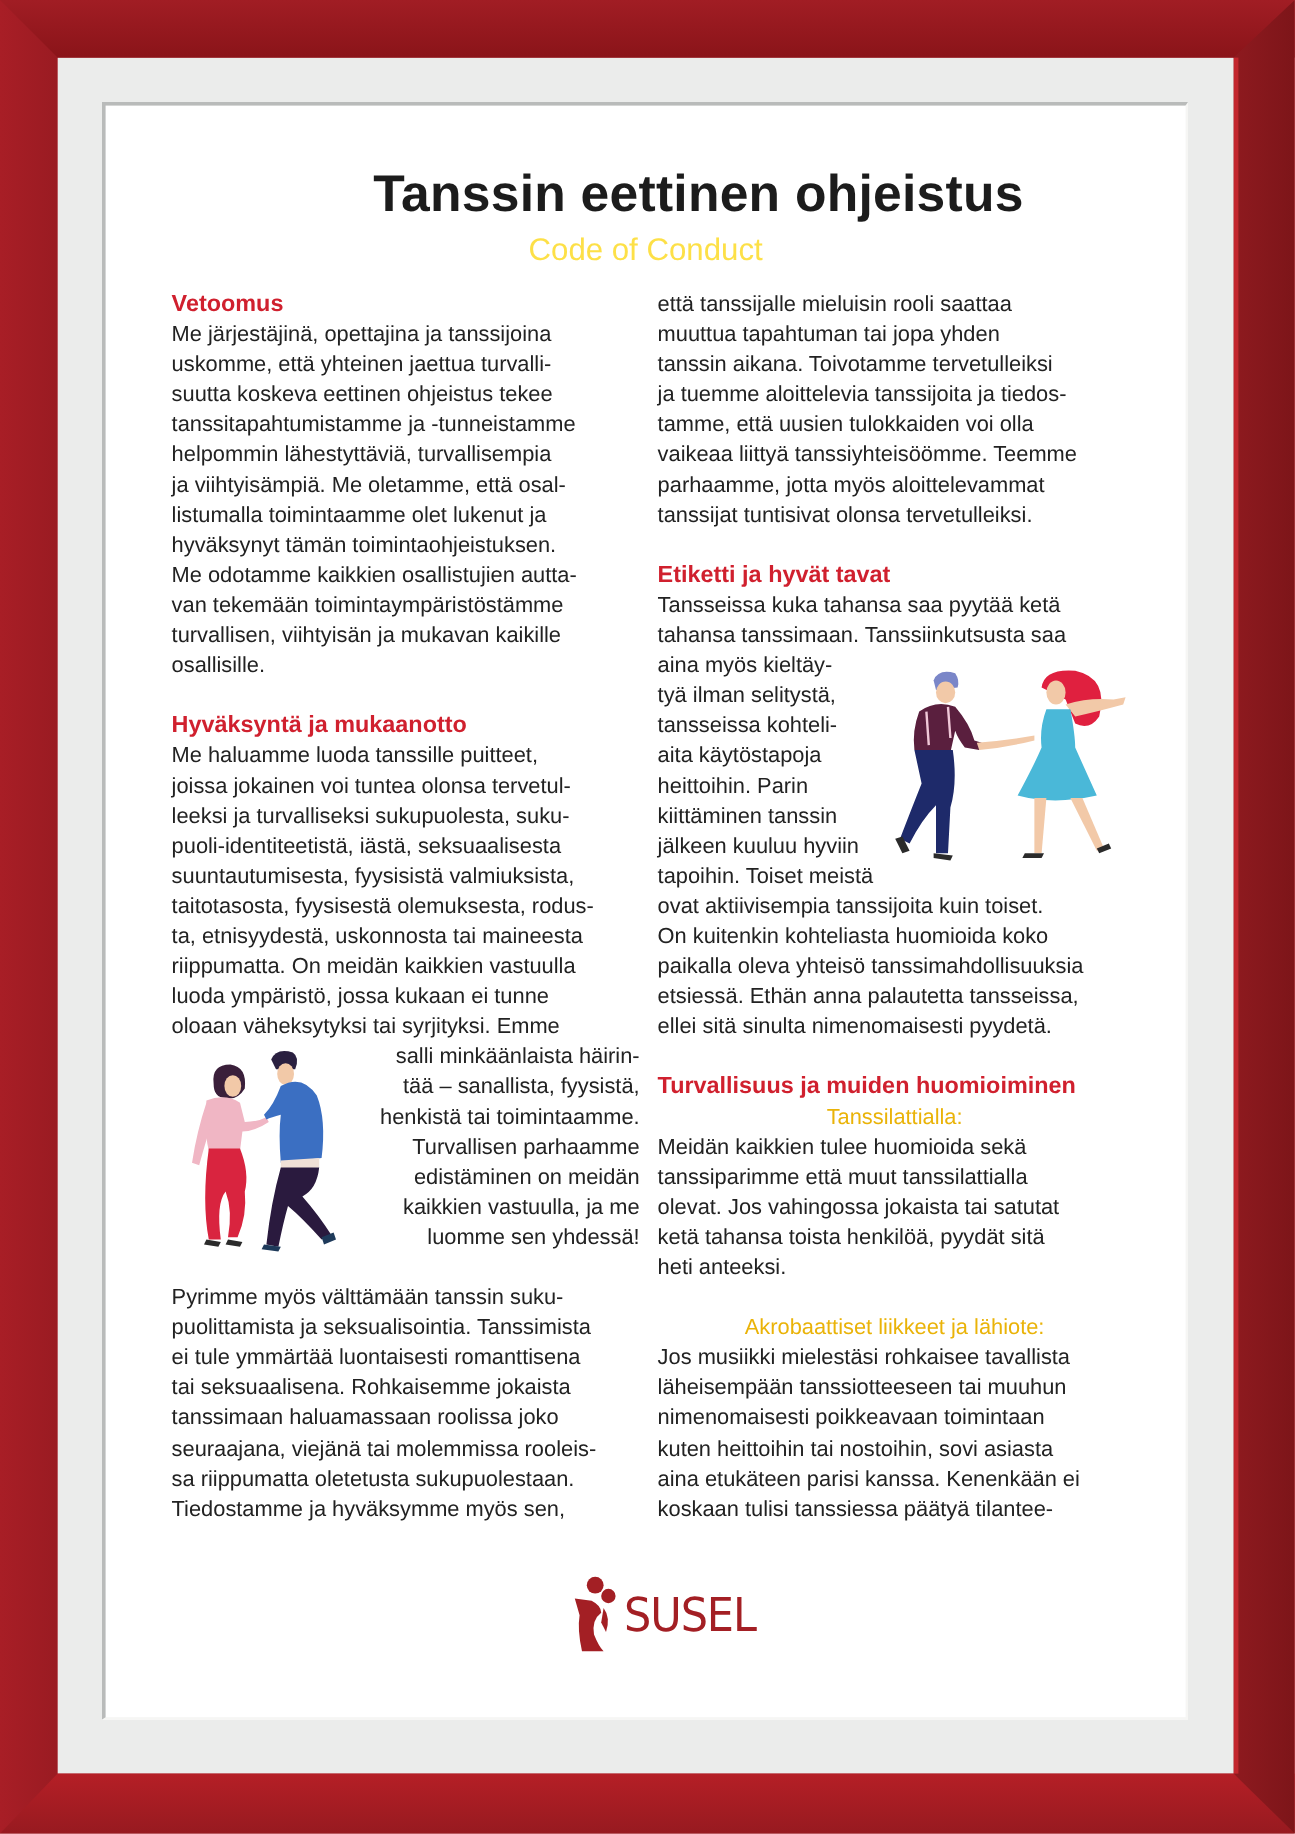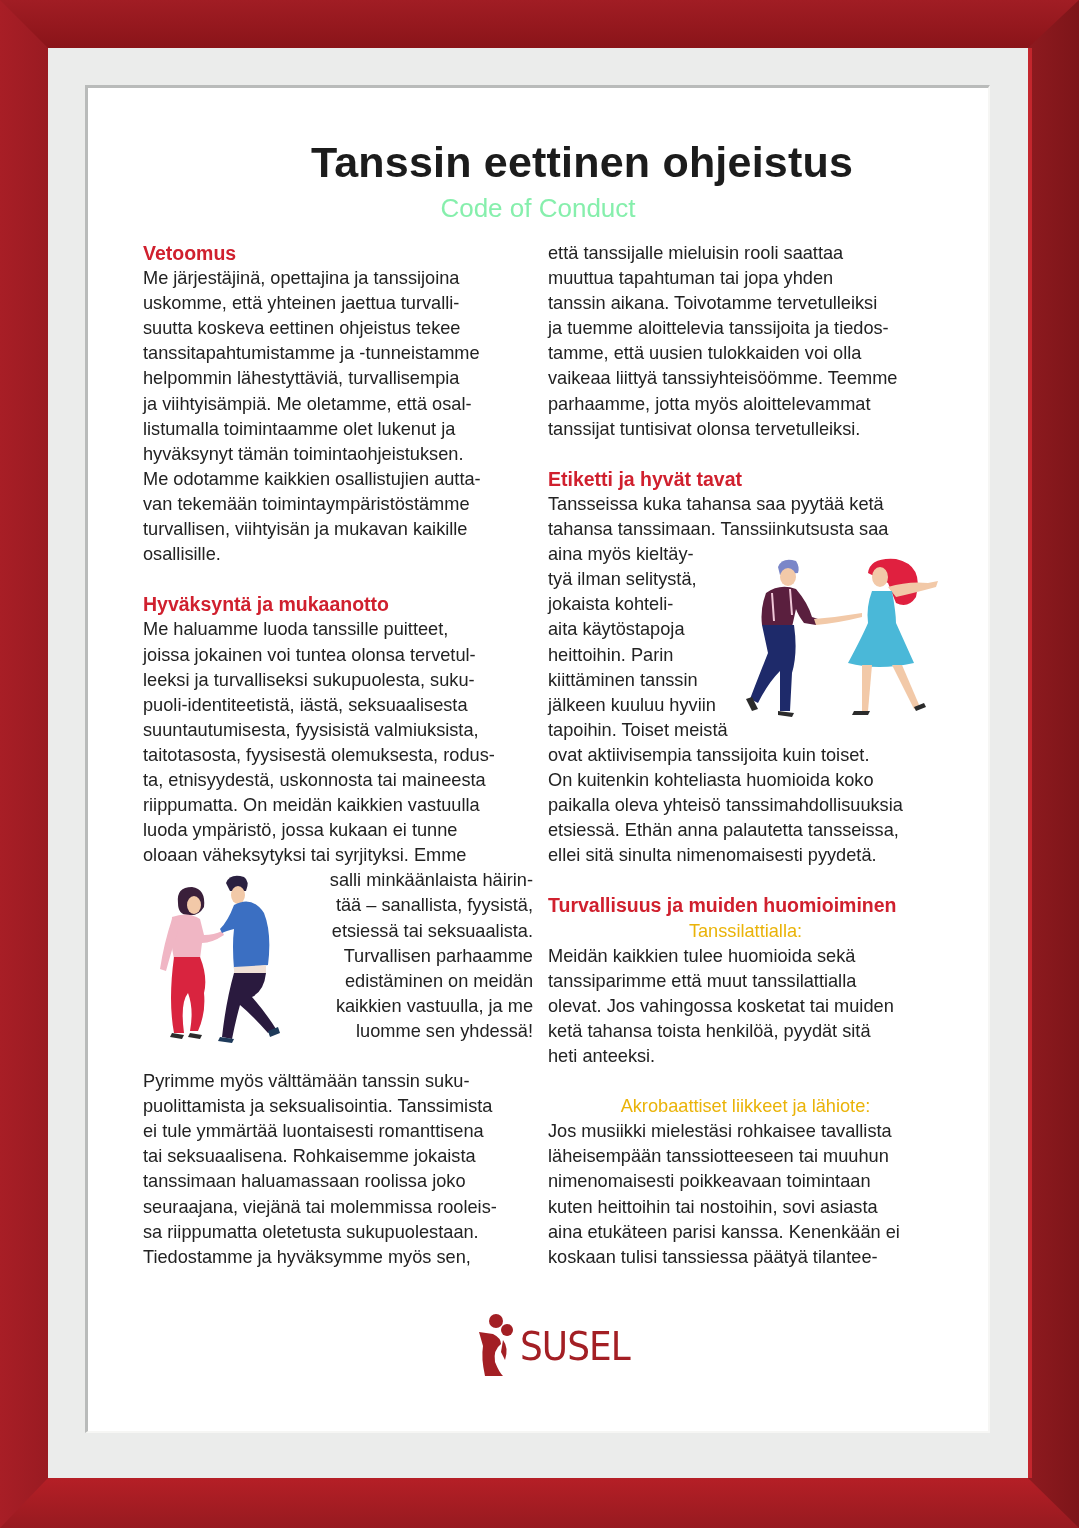--- a/index.html
+++ b/index.html
@@ -51,21 +51,21 @@
     position: absolute; left: 88px; top: 88px; width: 900px; height: 1343px;
   }
   .title {
     position: absolute; left: 0; top: 48px; width: 900px; text-align: center;
     font-size: 43px; font-weight: 700; color: #1c1c1c; letter-spacing: 0.2px;
     line-height: 52px;
     margin-left: 44px;
   }
   .subtitle {
     position: absolute; left: 0; top: 104px; width: 900px; text-align: center;
-    font-size: 26px; font-weight: 400; color: #86efac; line-height: 32px;
+    font-size: 26px; font-weight: 400; color: #fde047; line-height: 32px;
   }
   .col {
     position: absolute; top: 153px; width: 390px;
     font-size: 18.2px; line-height: 25.1px; color: #222;
   }
   .col-left { left: 55px; }
   .col-right { left: 460px; width: 395px; }
   .h { color: #d0202e; font-weight: 700; font-size: 19.5px; }
   .sub { font-weight: 400; color: #eab308; text-align: center; }
   .line { white-space: nowrap; display: block; }
@@ -121,21 +121,21 @@
       <span class="line">leeksi ja turvalliseksi sukupuolesta, suku-</span>
       <span class="line">puoli-identiteetistä, iästä, seksuaalisesta</span>
       <span class="line">suuntautumisesta, fyysisistä valmiuksista,</span>
       <span class="line">taitotasosta, fyysisestä olemuksesta, rodus-</span>
       <span class="line">ta, etnisyydestä, uskonnosta tai maineesta</span>
       <span class="line">riippumatta. On meidän kaikkien vastuulla</span>
       <span class="line">luoda ympäristö, jossa kukaan ei tunne</span>
       <span class="line">oloaan väheksytyksi tai syrjityksi. Emme</span>
       <span class="line indent-l">salli minkäänlaista häirin-</span>
       <span class="line indent-l">tää – sanallista, fyysistä,</span>
-      <span class="line indent-l">etsiessä tai seksuaalista.</span>
+      <span class="line indent-l">henkistä tai toimintaamme.</span>
       <span class="line indent-l">Turvallisen parhaamme</span>
       <span class="line indent-l">edistäminen on meidän</span>
       <span class="line indent-l">kaikkien vastuulla, ja me</span>
       <span class="line indent-l">luomme sen yhdessä!</span>
       <div class="gap"></div>
       <span class="line">Pyrimme myös välttämään tanssin suku-</span>
       <span class="line">puolittamista ja seksualisointia. Tanssimista</span>
       <span class="line">ei tule ymmärtää luontaisesti romanttisena</span>
       <span class="line">tai seksuaalisena. Rohkaisemme jokaista</span>
       <span class="line">tanssimaan haluamassaan roolissa joko</span>
@@ -156,39 +156,39 @@
       <span class="line">parhaamme, jotta myös aloittelevammat</span>
       <span class="line">tanssijat tuntisivat olonsa tervetulleiksi.</span>
     </div>
     <div class="gap"></div>
     <div class="h line">Etiketti ja hyvät tavat</div>
     <div>
       <span class="line">Tansseissa kuka tahansa saa pyytää ketä</span>
       <span class="line">tahansa tanssimaan. Tanssiinkutsusta saa</span>
       <span class="line">aina myös kieltäy-</span>
       <span class="line">tyä ilman selitystä,</span>
-      <span class="line">jokaista kohteli-</span>
+      <span class="line">tansseissa kohteli-</span>
       <span class="line">aita käytöstapoja</span>
       <span class="line">heittoihin. Parin</span>
       <span class="line">kiittäminen tanssin</span>
       <span class="line">jälkeen kuuluu hyviin</span>
       <span class="line">tapoihin. Toiset meistä</span>
       <span class="line">ovat aktiivisempia tanssijoita kuin toiset.</span>
       <span class="line">On kuitenkin kohteliasta huomioida koko</span>
       <span class="line">paikalla oleva yhteisö tanssimahdollisuuksia</span>
       <span class="line">etsiessä. Ethän anna palautetta tansseissa,</span>
       <span class="line">ellei sitä sinulta nimenomaisesti pyydetä.</span>
     </div>
     <div class="gap"></div>
     <div class="h line">Turvallisuus ja muiden huomioiminen</div>
     <div class="sub line">Tanssilattialla:</div>
     <div>
       <span class="line">Meidän kaikkien tulee huomioida sekä</span>
       <span class="line">tanssiparimme että muut tanssilattialla</span>
-      <span class="line">olevat. Jos vahingossa kosketat tai muiden</span>
+      <span class="line">olevat. Jos vahingossa jokaista tai satutat</span>
       <span class="line">ketä tahansa toista henkilöä, pyydät sitä</span>
       <span class="line">heti anteeksi.</span>
     </div>
     <div class="gap"></div>
     <div class="sub line">Akrobaattiset liikkeet ja lähiote:</div>
     <div>
       <span class="line">Jos musiikki mielestäsi rohkaisee tavallista</span>
       <span class="line">läheisempään tanssiotteeseen tai muuhun</span>
       <span class="line">nimenomaisesti poikkeavaan toimintaan</span>
       <span class="line">kuten heittoihin tai nostoihin, sovi asiasta</span>

